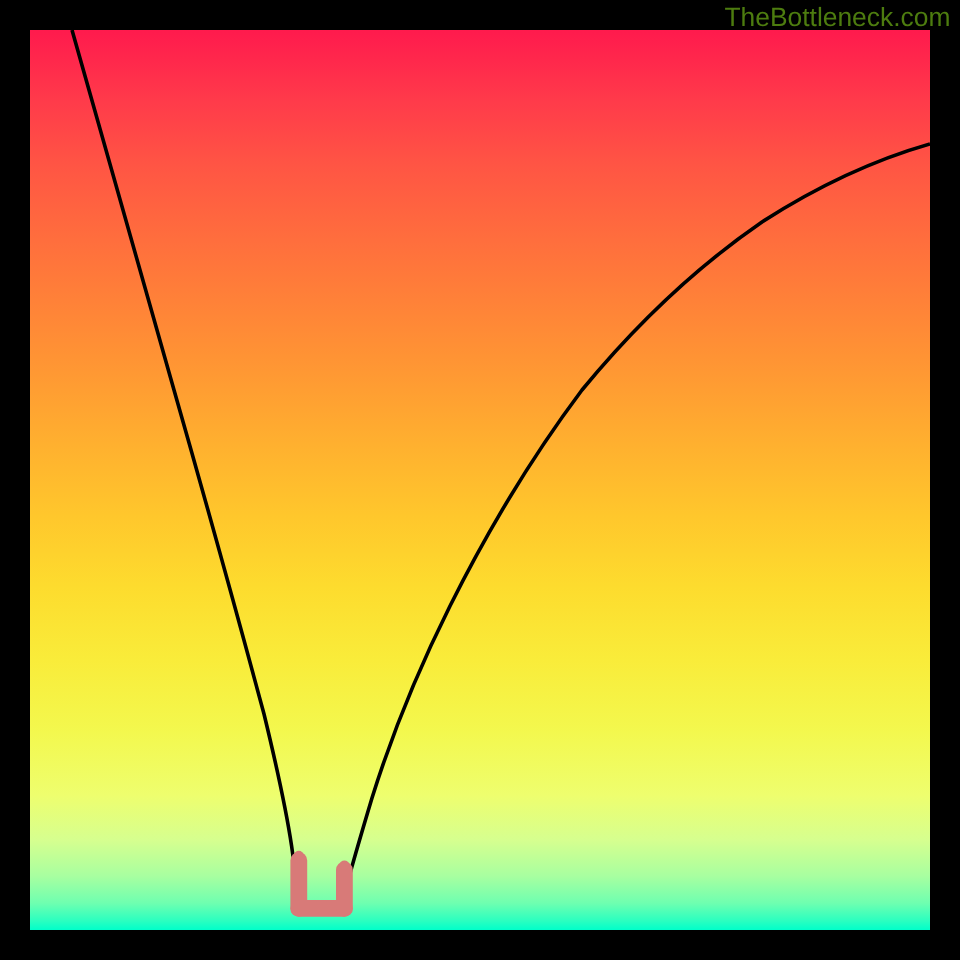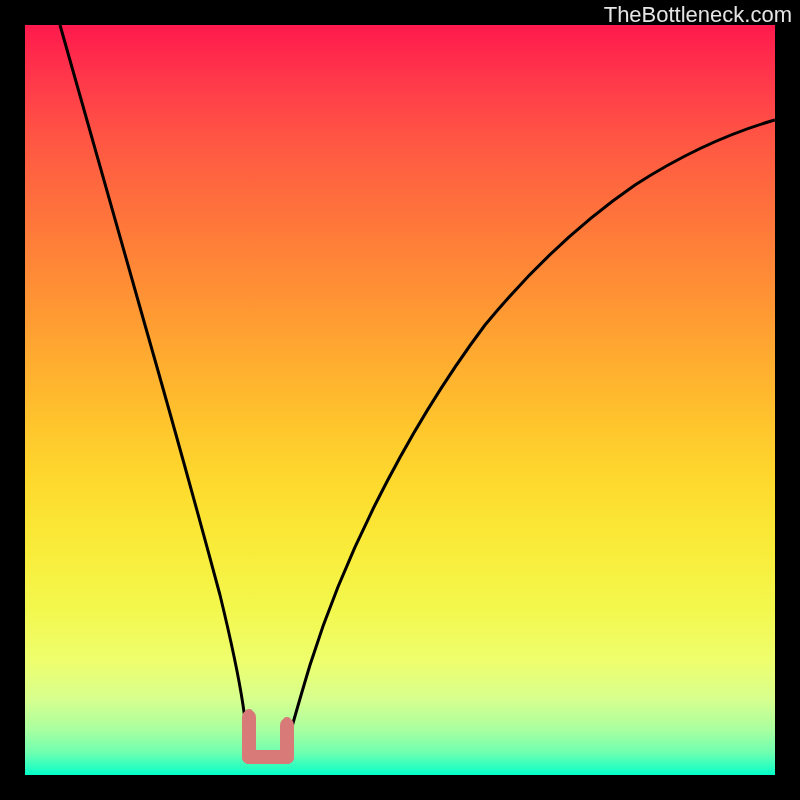--- a/index.html
+++ b/index.html
@@ -42,21 +42,21 @@
       #a8ffa0 94%,
       #6fffb0 97%,
       #2affc0 99%,
       #00ffca 100%
     );
   }
   .watermark {
     position: absolute;
     top: 2px;
     right: 8px;
-    color: #e5e5e5;
+    color: #4d7c0f;
     font-size: 22px;
     font-weight: 500;
     z-index: 10;
   }
   svg.curves {
     position: absolute;
     top: 0;
     left: 0;
     width: 750px;
     height: 750px;

